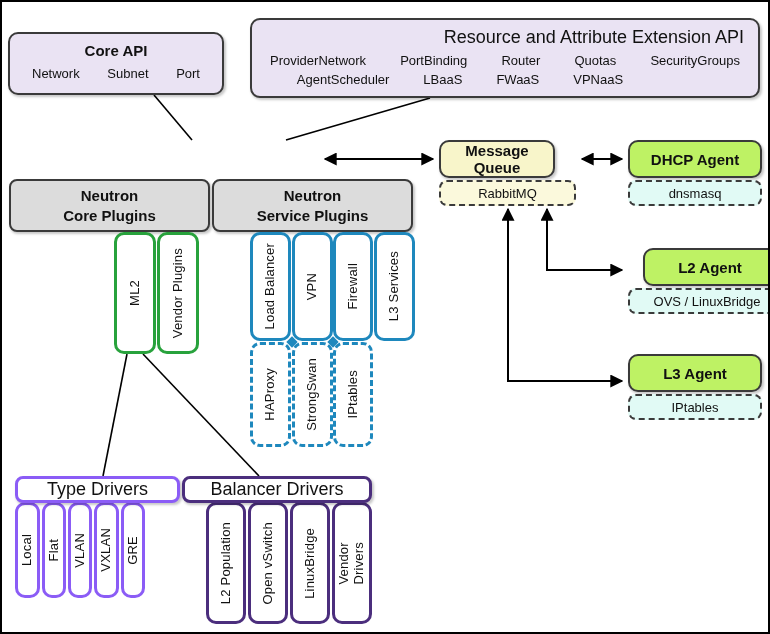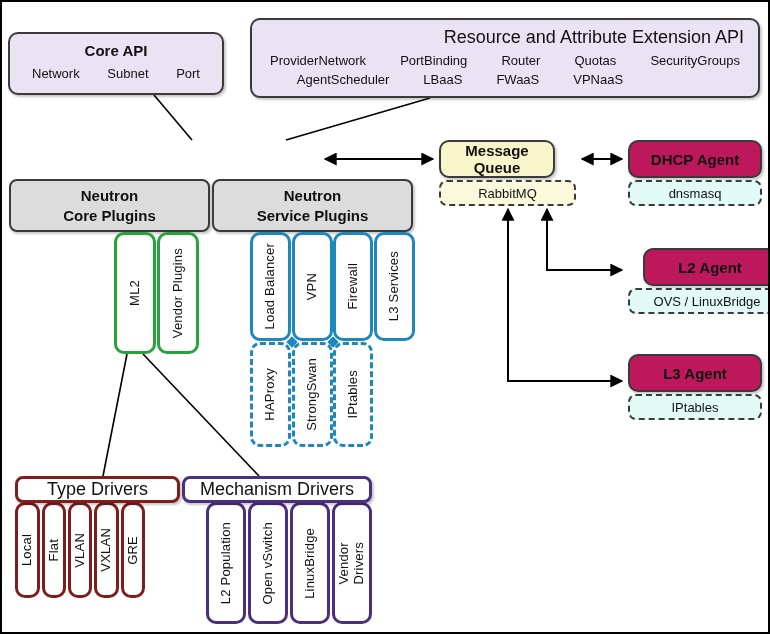--- a/index.html
+++ b/index.html
@@ -13,21 +13,21 @@
     position:absolute;box-sizing:border-box;z-index:2;
     border:2px solid #3a3a3a;border-radius:10px;
     display:flex;align-items:center;justify-content:center;
     box-shadow:1.5px 2px 2.5px rgba(0,0,0,0.22);
   }
   .col{flex-direction:column;align-items:stretch;justify-content:space-between;}
   .lav{background:#eae3f3;}
   .gray{background:#dcdcdc;}
   .yellow{background:#f8f5ca;}
   .lyellow{background:#fbf9dc;}
-  .cyan{background:#be185d;}
+  .cyan{background:#bef264;}
   .lcyan{background:#e1faf5;}
   .dashdark{border:2px dashed #3a3a3a;box-shadow:none;}
   .bt{font-weight:bold;font-size:15px;text-align:center;}
   .bt14{font-weight:normal;font-size:18px;text-align:right;}
   .t13{font-size:13px;}
   .two{white-space:pre-line;line-height:1.3;}
   .row{display:flex;flex-direction:row;align-items:center;}
   .sb{justify-content:space-between;}
   .cc{justify-content:center;}
   .vbox{
@@ -35,21 +35,21 @@
     border-radius:10px;display:flex;align-items:center;justify-content:center;
   }
   .vlabel{
     writing-mode:vertical-rl;transform:rotate(180deg);
     font-size:13px;text-align:center;white-space:pre-line;line-height:1.15;
     letter-spacing:0.2px;color:#111;
   }
   .green{border:3px solid #28a23c;}
   .blue{border:3px solid #1e88bd;}
   .bluedash{border:3px dashed #1e88bd;}
-  .orange{border:3px solid #7f1d1d;}
+  .orange{border:3px solid #8b5cf6;}
   .purple{border:3px solid #4b2e7d;}
   .hshadow{box-shadow:1.5px 2px 2.5px rgba(0,0,0,0.22);}
 </style>
 </head>
 <body>
 
 <div class="canvas">
 
   <svg class="wires" viewBox="0 0 770 634">
     <defs>
@@ -176,21 +176,21 @@
     <span class="vlabel">VLAN</span>
   </div>
   <div class="vbox orange" style="left:92px;top:500px;width:25px;height:96px;">
     <span class="vlabel">VXLAN</span>
   </div>
   <div class="vbox orange" style="left:119px;top:500px;width:24px;height:96px;">
     <span class="vlabel">GRE</span>
   </div>
 
   <div class="vbox purple hshadow" style="left:180px;top:474px;width:190px;height:27px;border-radius:8px;z-index:3;">
-    <span class="bt14">Mechanism Drivers</span>
+    <span class="bt14">Balancer Drivers</span>
   </div>
   <div class="vbox purple" style="left:204px;top:500px;width:40px;height:122px;">
     <span class="vlabel">L2 Population</span>
   </div>
   <div class="vbox purple" style="left:246px;top:500px;width:40px;height:122px;">
     <span class="vlabel">Open vSwitch</span>
   </div>
   <div class="vbox purple" style="left:288px;top:500px;width:40px;height:122px;">
     <span class="vlabel">LinuxBridge</span>
   </div>

